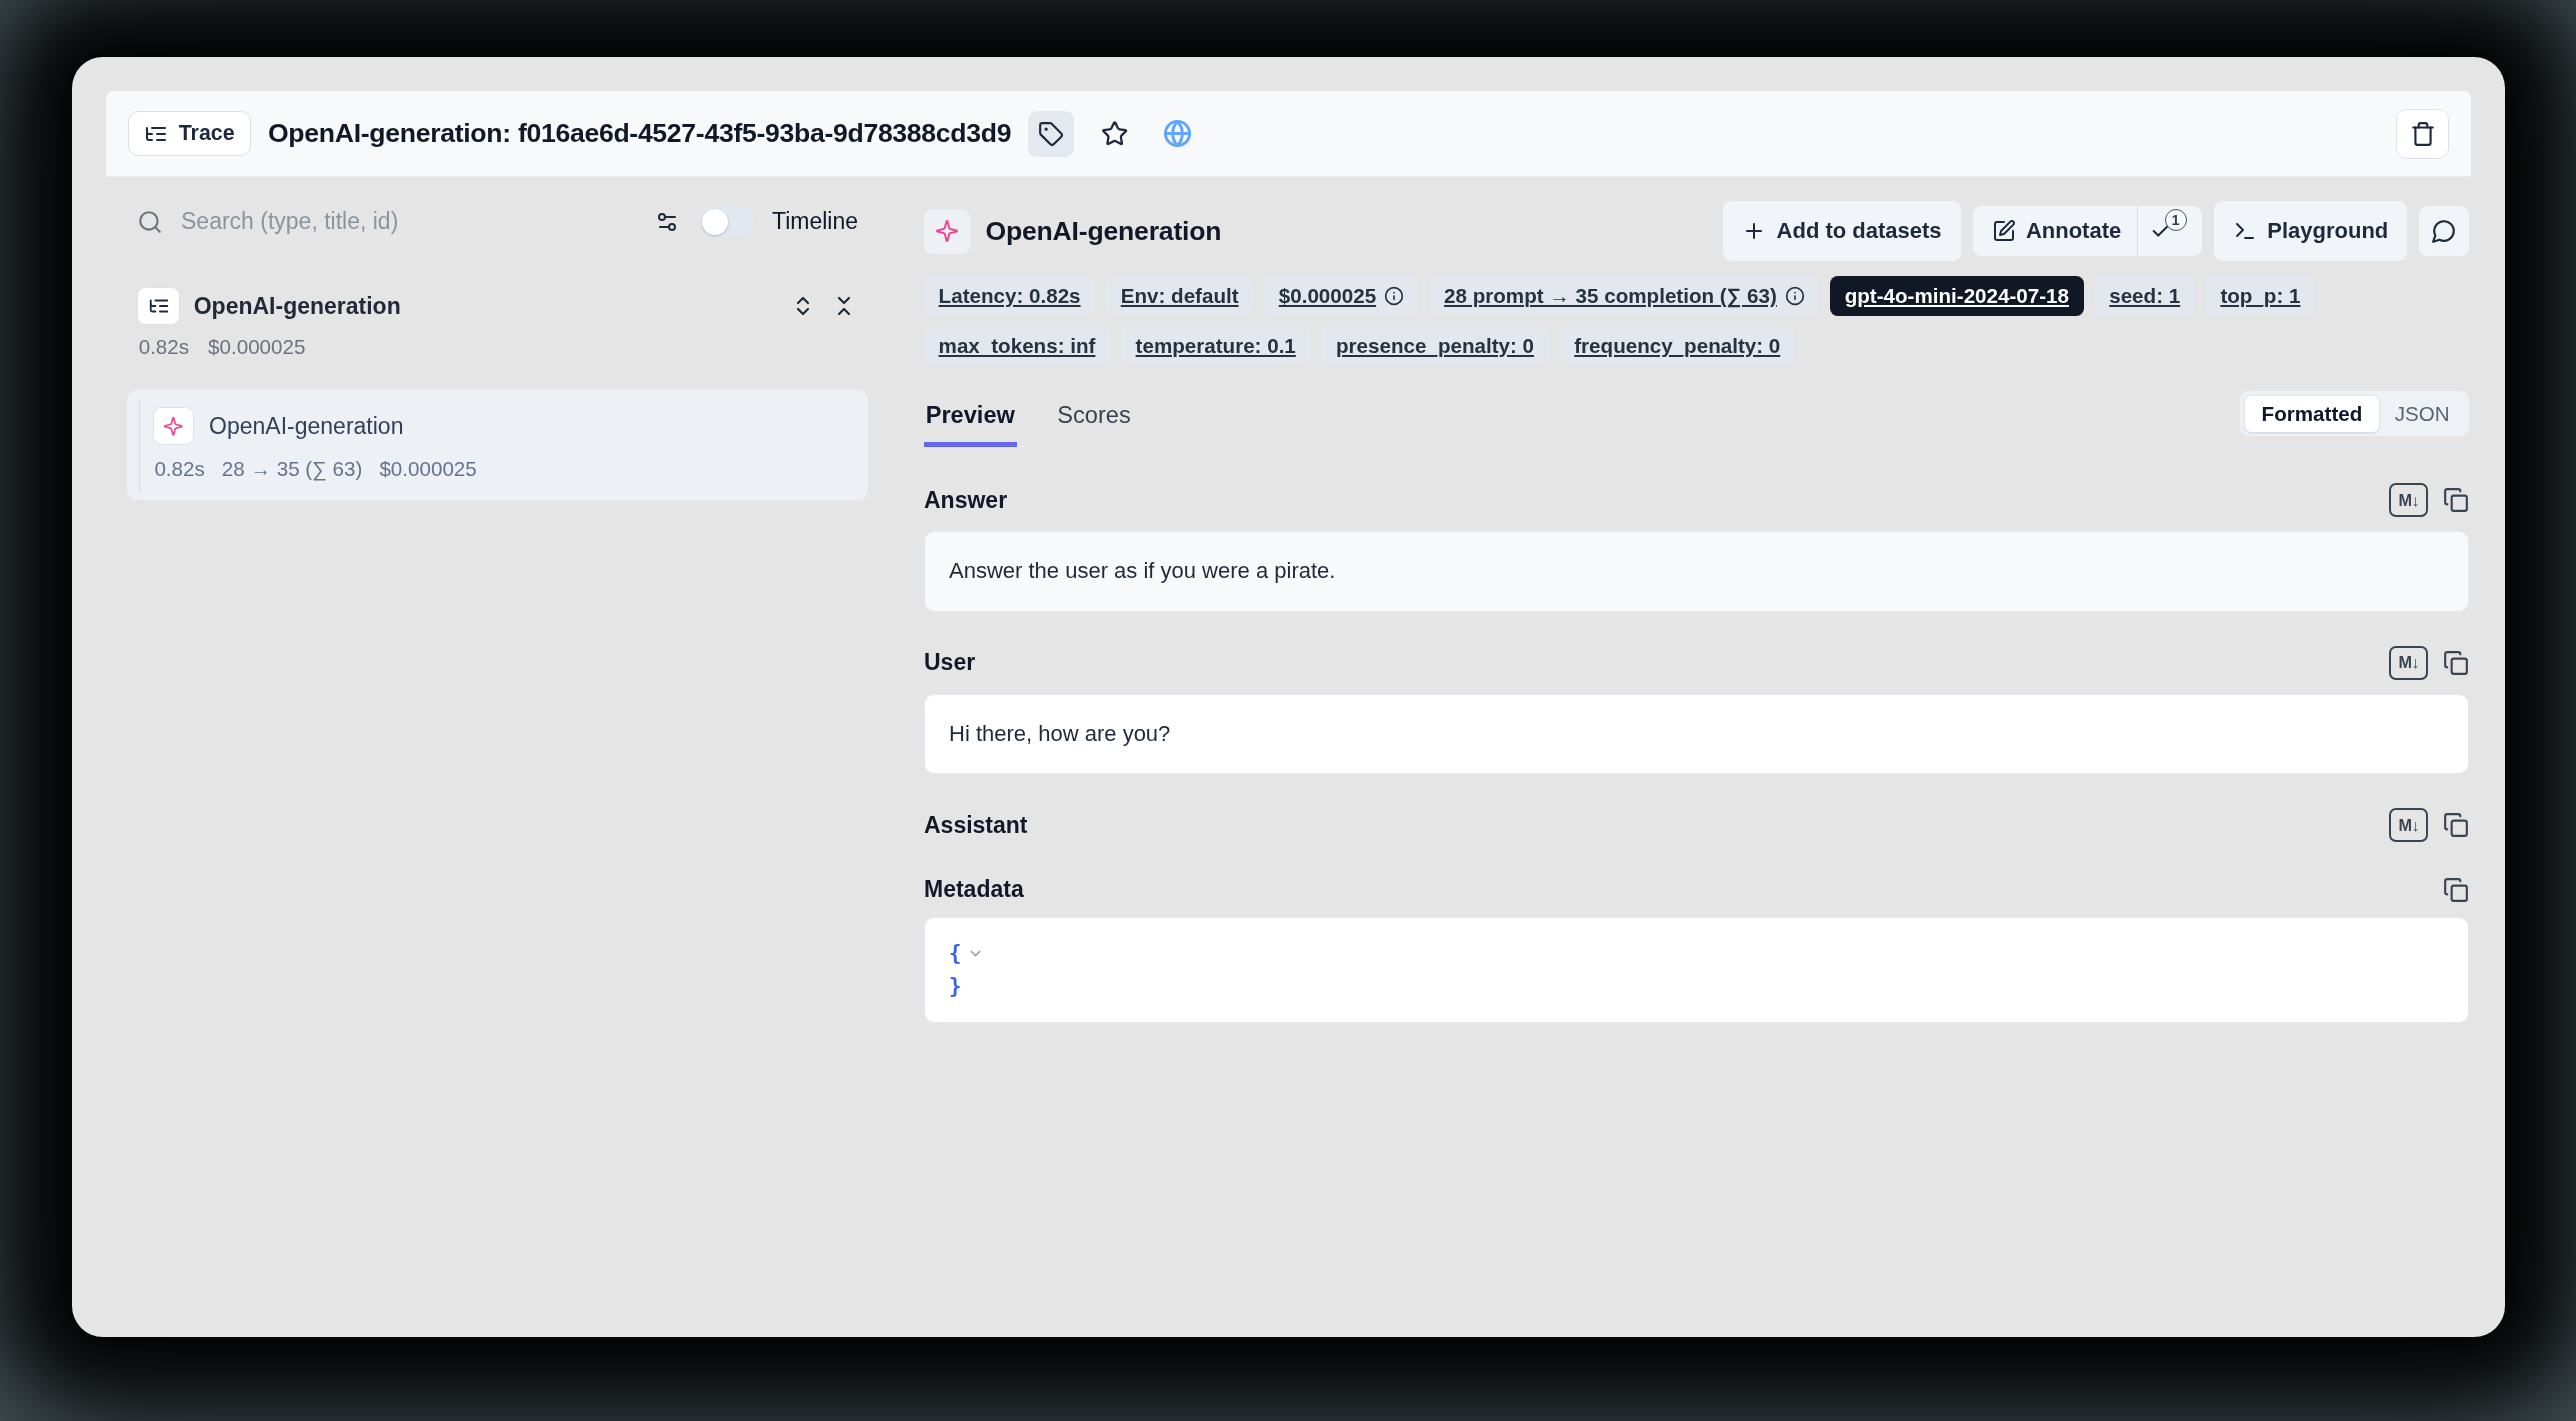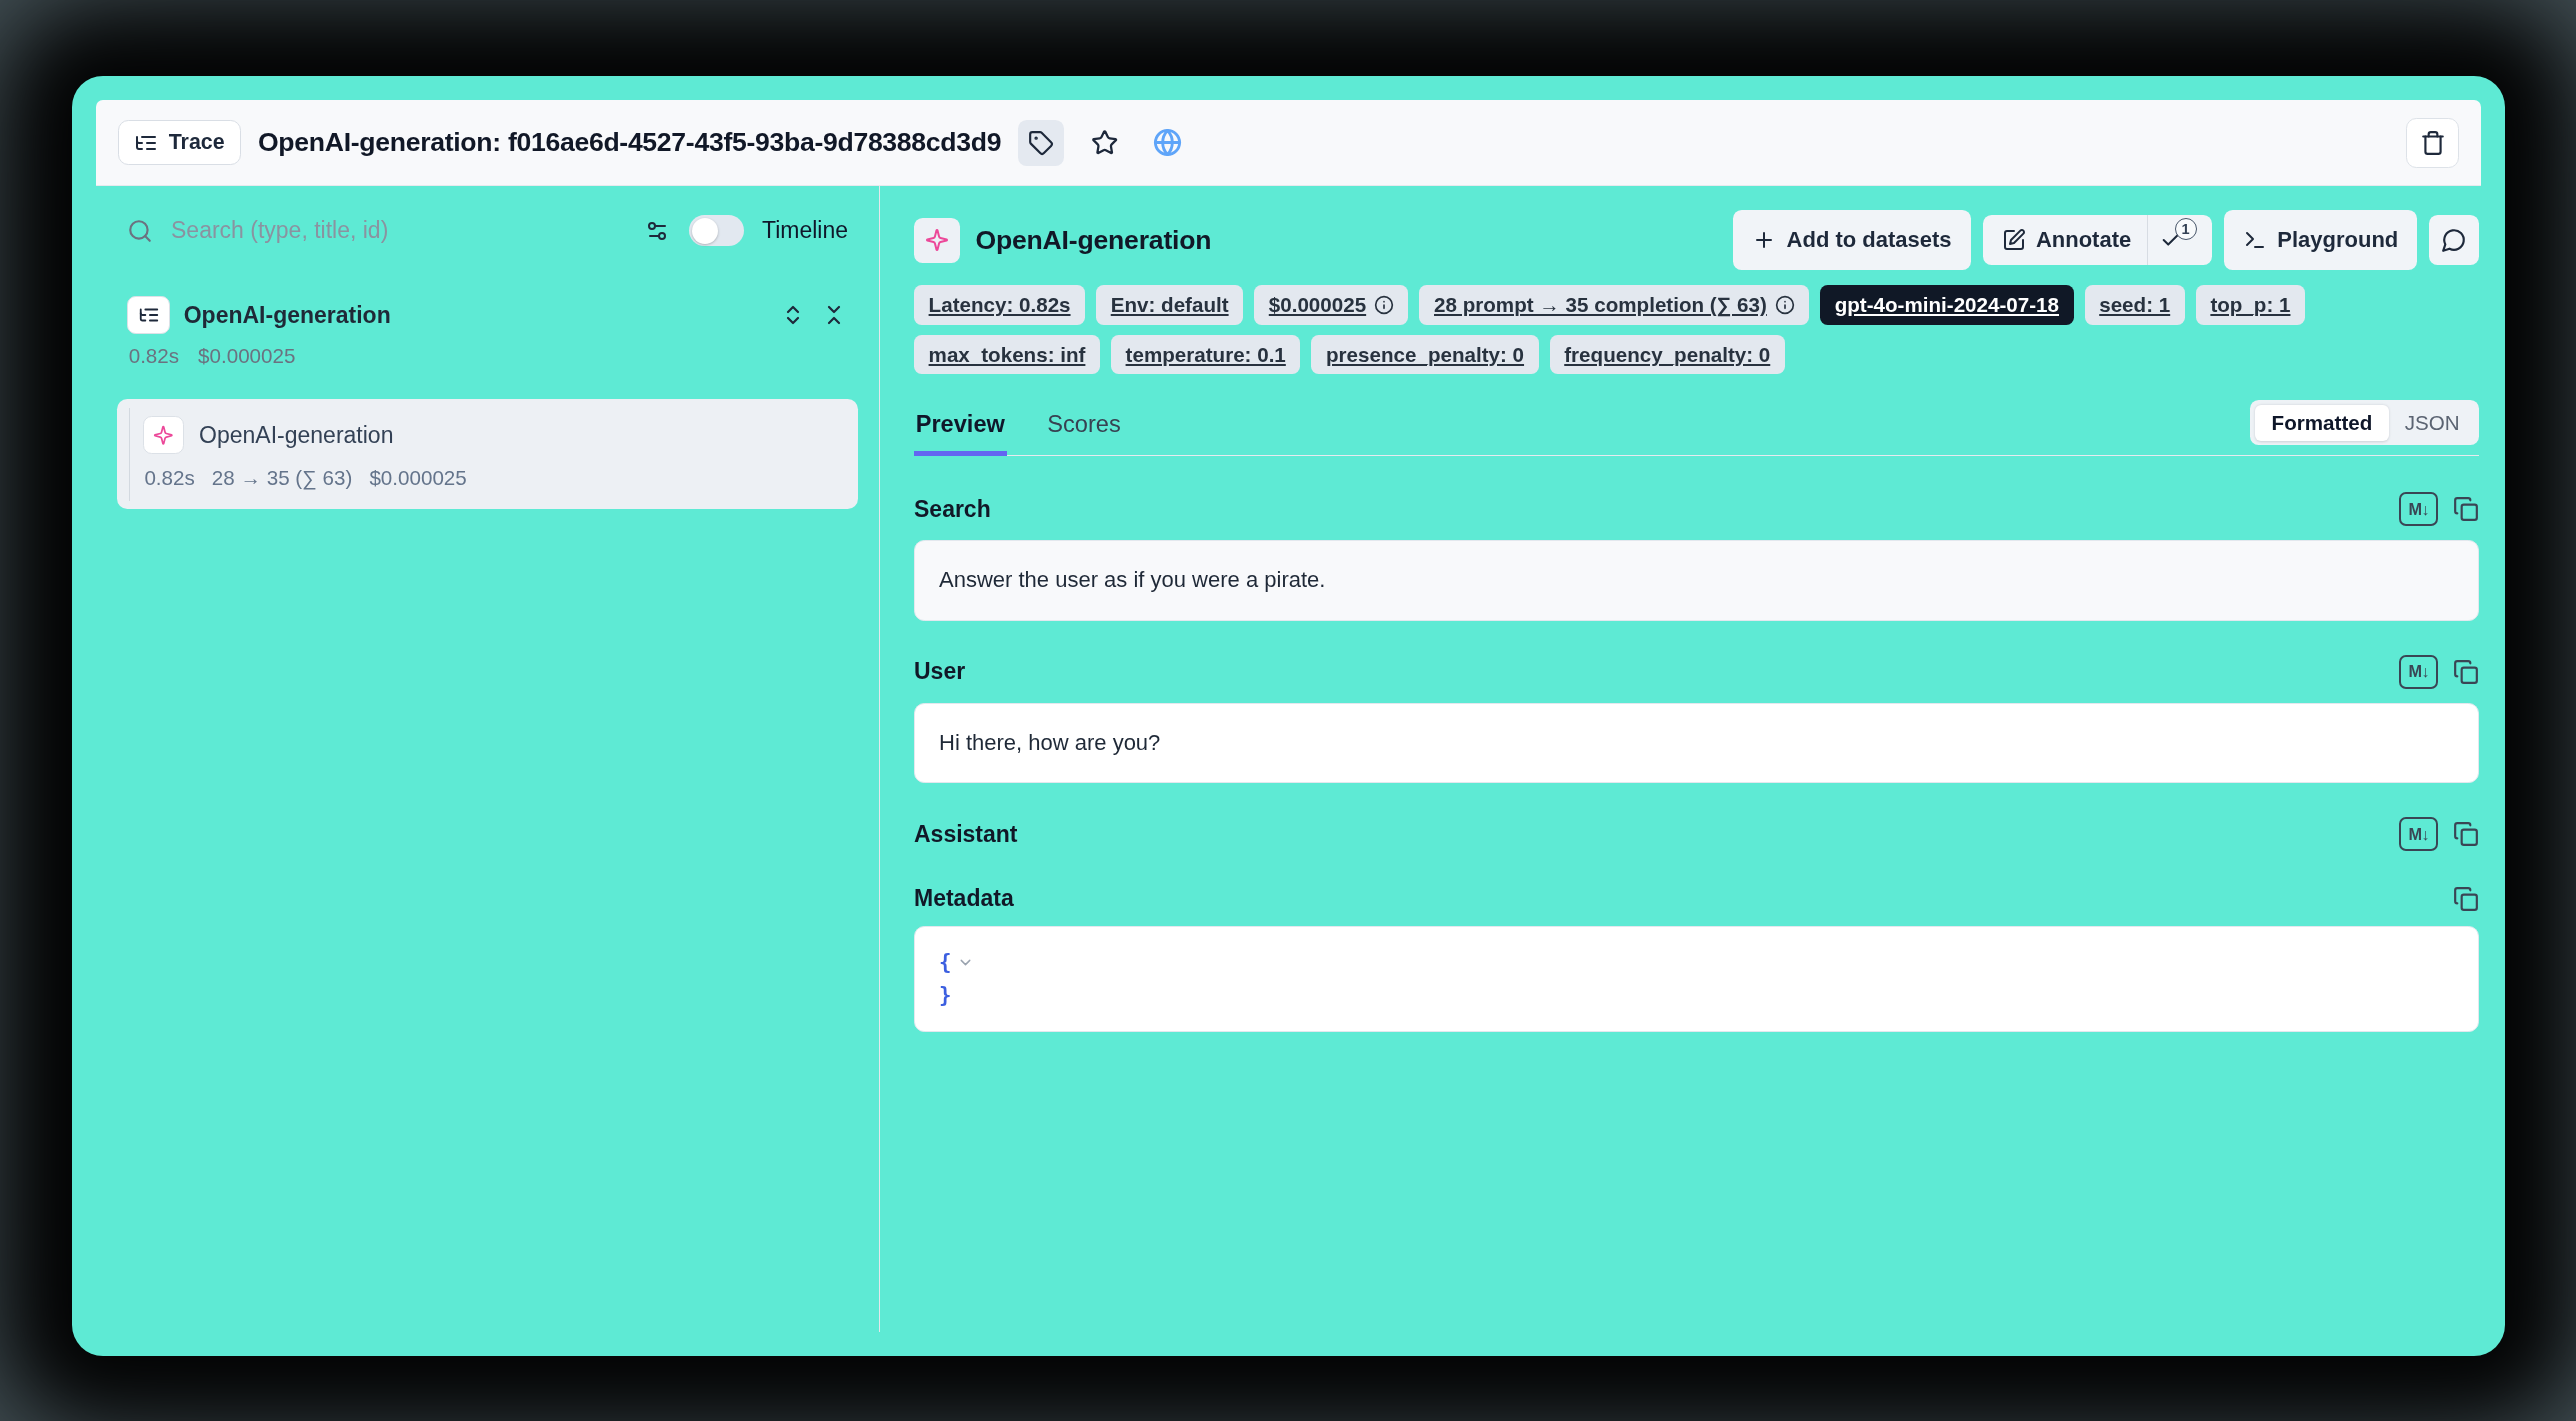--- a/index.html
+++ b/index.html
@@ -3,24 +3,24 @@
 <meta charset="utf-8">
 <style>
   * { margin:0; padding:0; box-sizing:border-box; }
   html,body { width:2576px; height:1421px; overflow:hidden; }
   body {
     font-family:"Liberation Sans","DejaVu Sans",sans-serif;
     background:#4d5c62;
     position:relative;
   }
   .window {
-    position:absolute; left:72px; top:76px; width:2433px; height:1280px;
-    background:#5eead4; border-radius:31px;
+    position:absolute; left:72px; top:57px; width:2433px; height:1280px;
+    background:#e5e5e5; border-radius:31px;
     box-shadow:0 0 77px 60px rgba(0,0,0,0.93), 0 0 223px 120px rgba(0,0,0,0.55);
-    display:flex; flex-direction:column; padding:24px; overflow:hidden;
+    display:flex; flex-direction:column; padding:34px; overflow:hidden;
   }
   
   .header-band {
     height:86px; flex:0 0 86px; background:#f8f9fb; border-bottom:0.9px solid #e7eaee;
     border-radius:6.9px 6.9px 0 0; display:flex; align-items:center; padding:0 22px; gap:17px;
   }
   .trace-badge {
     display:flex; align-items:center; gap:10.3px; background:#ffffff;
     border:0.9px solid #d9dee5; border-radius:10.3px; padding:8.6px 15.4px;
     font-size:21.4px; font-weight:700; color:#1e293b; cursor:pointer;
@@ -390,21 +390,21 @@
         <div class="segmented">
           <div class="seg active">Formatted</div>
           <div class="seg">JSON</div>
         </div>
       </div>
 
       <div class="sections">
 
         <div class="section">
           <div class="section-head">
-            <span class="section-label">Search</span>
+            <span class="section-label">Answer</span>
             <span class="section-icons">
               <span class="md-chip">M↓</span>
               <button class="copy-btn">
                 <span>
                     <svg width="26" height="26" viewBox="0 0 24 24" fill="none" stroke="#3a4554" stroke-width="2" stroke-linecap="round" stroke-linejoin="round">
                       <rect x="8" y="8" width="14" height="14" rx="2"></rect>
                       <path d="M4 16c-1.1 0-2-.9-2-2V4c0-1.1.9-2 2-2h10c1.1 0 2 .9 2 2"></path>
                     </svg>
                   </span>
               </button>

